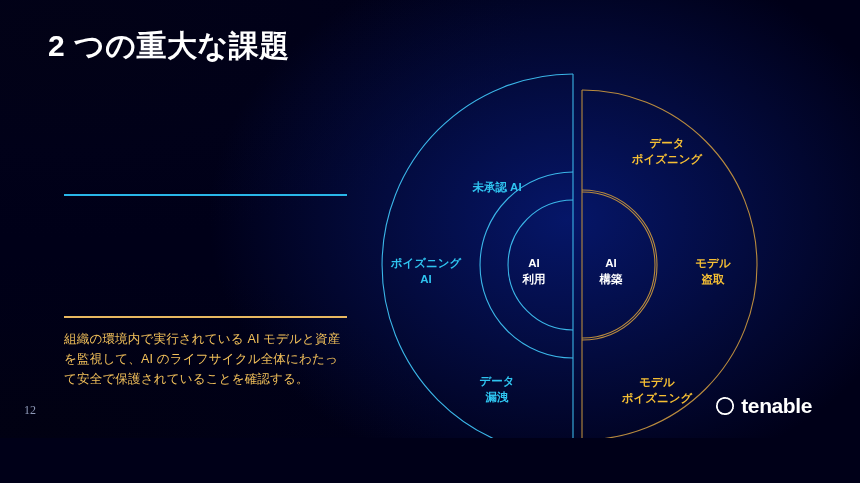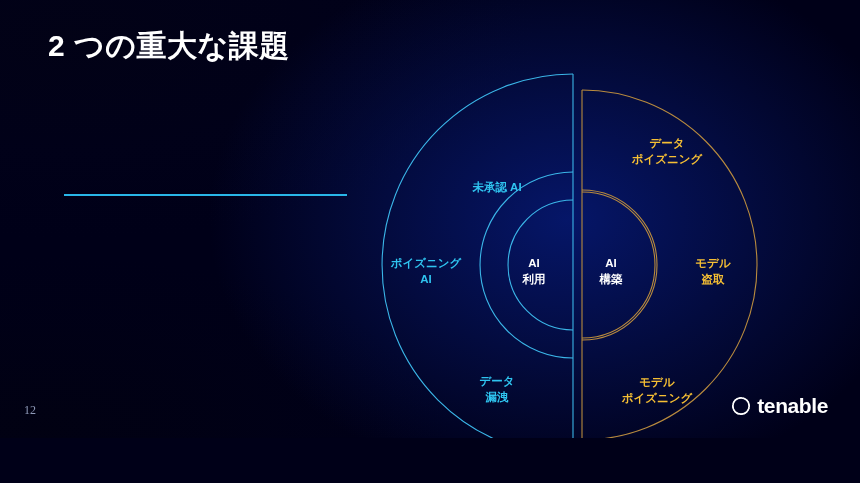--- a/index.html
+++ b/index.html
@@ -91,21 +91,21 @@
   #page-number {
     position: absolute;
     left: 24px;
     bottom: 20px;
     font-size: 12px;
     color: #8f9ab8;
     font-family: "Liberation Serif", "DejaVu Serif", serif;
   }
   #logo {
     position: absolute;
-    right: 32px;
+    right: 48px;
     bottom: 20px;
     display: flex;
     align-items: center;
     gap: 4px;
   }
   #logo-text {
     font-size: 21px;
     font-weight: bold;
     color: #ffffff;
     letter-spacing: -0.4px;
@@ -117,20 +117,24 @@
 <div id="slide">
 
   <div id="bg-wash"></div>
 
   <div id="title">2 つの重大な課題</div>
 
   <div class="text-block" id="block-unsanctioned">
     <div class="block-rule"></div>
   </div>
 
+  <div class="text-block" id="block-monitor">
+    <div class="block-rule"></div>
+    <div class="block-body">組織の環境内で実行されている AI モデルと資産を監視して、AI のライフサイクル全体にわたって安全で保護されていることを確認する。</div>
+  </div>
 
   <svg id="diagram" viewBox="0 0 860 483">
 
     <g fill="none" stroke="#3bb6e8" stroke-width="1.1">
       <path d="M 573 74 A 191 191 0 0 0 573 456"></path>
       <path d="M 573 172 A 93 93 0 0 0 573 358"></path>
       <path d="M 573 200 A 65 65 0 0 0 573 330"></path>
       <line x1="573" y1="74" x2="573" y2="456"></line>
     </g>
 

